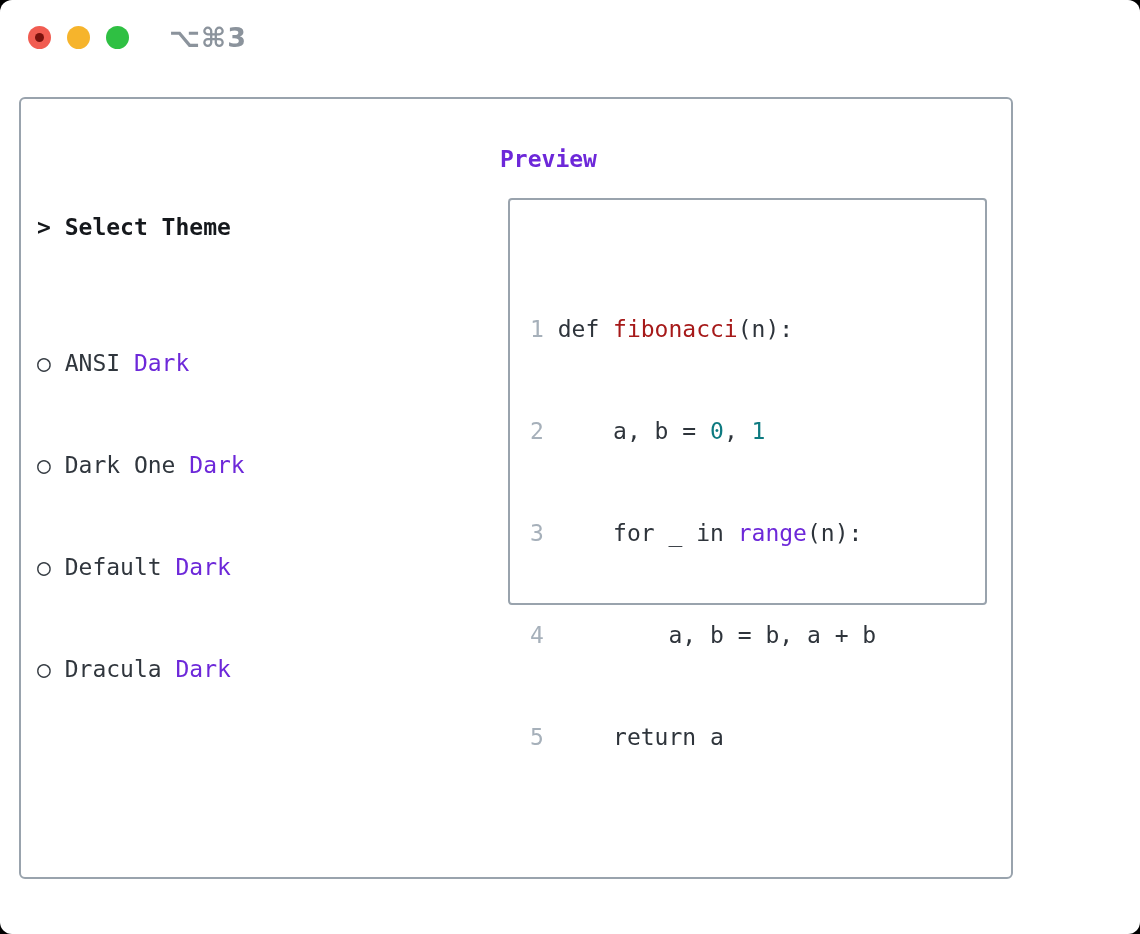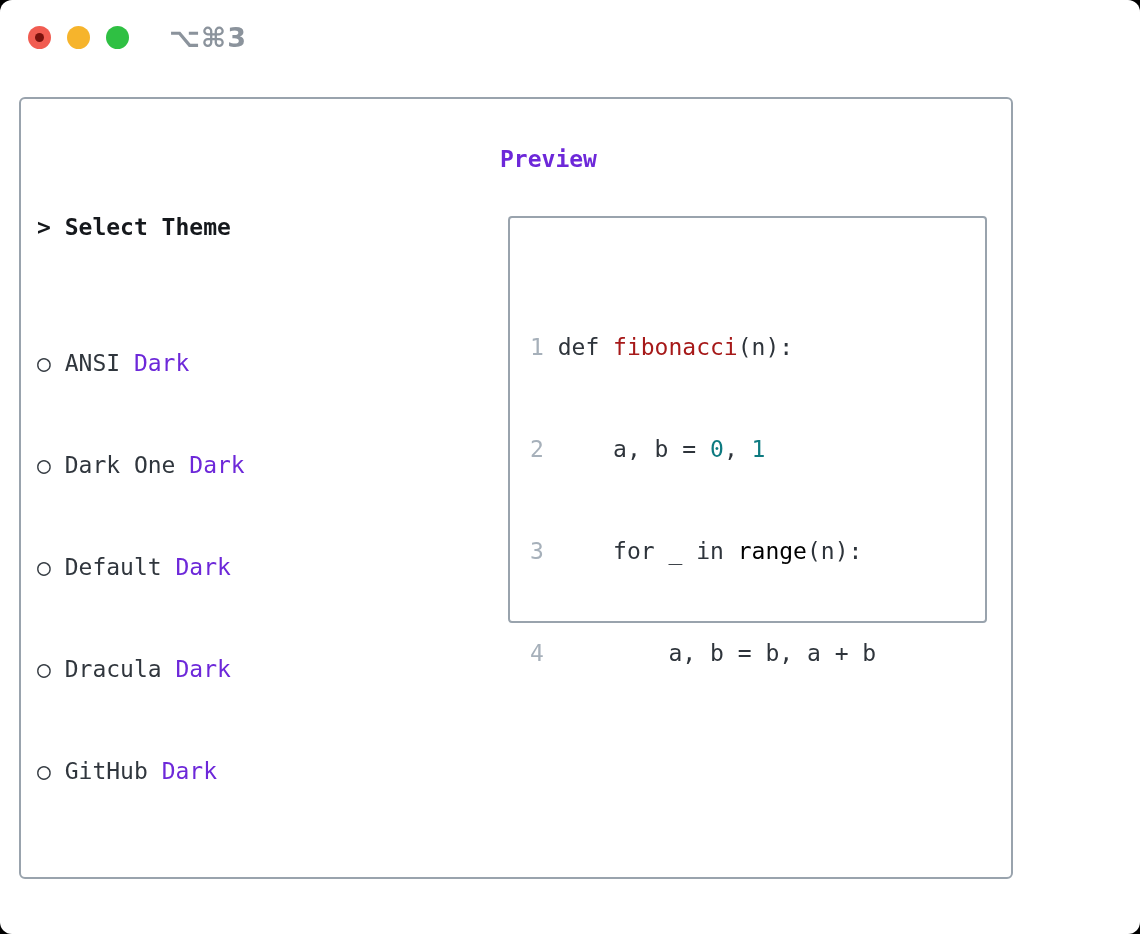--- a/index.html
+++ b/index.html
@@ -22,29 +22,29 @@
   
   .list{position:absolute;left:37px;top:142px;width:430px;font-size:23px;line-height:34px;color:#30363d;white-space:pre;}
   .row{height:34px;}
   .cell2{display:inline-block;width:2ch;}
   .hdr{font-weight:700;color:#15181c;}
   .tag{color:#6d28d9;margin-left:1ch;}
   .bullet{color:#3a4047;}
   
   .preview-title{position:absolute;left:500px;top:142px;font-size:23px;line-height:34px;font-weight:700;color:#6d28d9;}
   .pbox{
-    position:absolute;left:508px;top:216px;width:479px;height:407px;
+    position:absolute;left:508px;top:198px;width:479px;height:407px;
     border:2px solid #99a3ad;border-radius:4px;box-sizing:border-box;
     padding:44px 8px 0 20px;font-size:23px;line-height:34px;white-space:pre;color:#2e343b;
   }
   .cl{height:34px;}
   .ln{display:inline-block;width:2ch;color:#a6b0ba;}
   .tok-fn{color:#a61919;}
   .tok-num{color:#0d7a80;}
-  .tok-call{color:#000000;}
+  .tok-call{color:#6d28d9;}
 </style>
 </head>
 <body>
 
 <div class="window">
 
   <div class="titlebar">
     <button class="light light-red">
         <span class="innerdot"></span>
       </button>
@@ -55,21 +55,20 @@
 
   <div class="panel"></div>
 
   <div class="list">
     <div class="row"><span class="cell2 hdr">&gt;</span><span class="hdr">Select Theme</span></div>
 
     <div class="row"><span class="cell2 bullet">○</span><span>ANSI</span><span class="tag">Dark</span></div>
     <div class="row"><span class="cell2 bullet">○</span><span>Dark One</span><span class="tag">Dark</span></div>
     <div class="row"><span class="cell2 bullet">○</span><span>Default</span><span class="tag">Dark</span></div>
     <div class="row"><span class="cell2 bullet">○</span><span>Dracula</span><span class="tag">Dark</span></div>
-    <div class="row"><span class="cell2 bullet">○</span><span>GitHub</span><span class="tag">Dark</span></div>
     
     
     
     
     
     
 
     
 
     
@@ -81,20 +80,21 @@
     
   </div>
 
   <div class="preview-title">Preview</div>
 
   <div class="pbox">
     <div class="cl"><span class="ln">1</span><span>def </span><span class="tok-fn">fibonacci</span><span>(n):</span></div>
     <div class="cl"><span class="ln">2</span><span>    a, b = </span><span class="tok-num">0</span><span>, </span><span class="tok-num">1</span></div>
     <div class="cl"><span class="ln">3</span><span>    for _ in </span><span class="tok-call">range</span><span>(n):</span></div>
     <div class="cl"><span class="ln">4</span><span>        a, b = b, a + b</span></div>
+    <div class="cl"><span class="ln">5</span><span>    return a</span></div>
 
     <div class="cl"></div>
 
     
     
     
   </div>
 
 </div>
 

